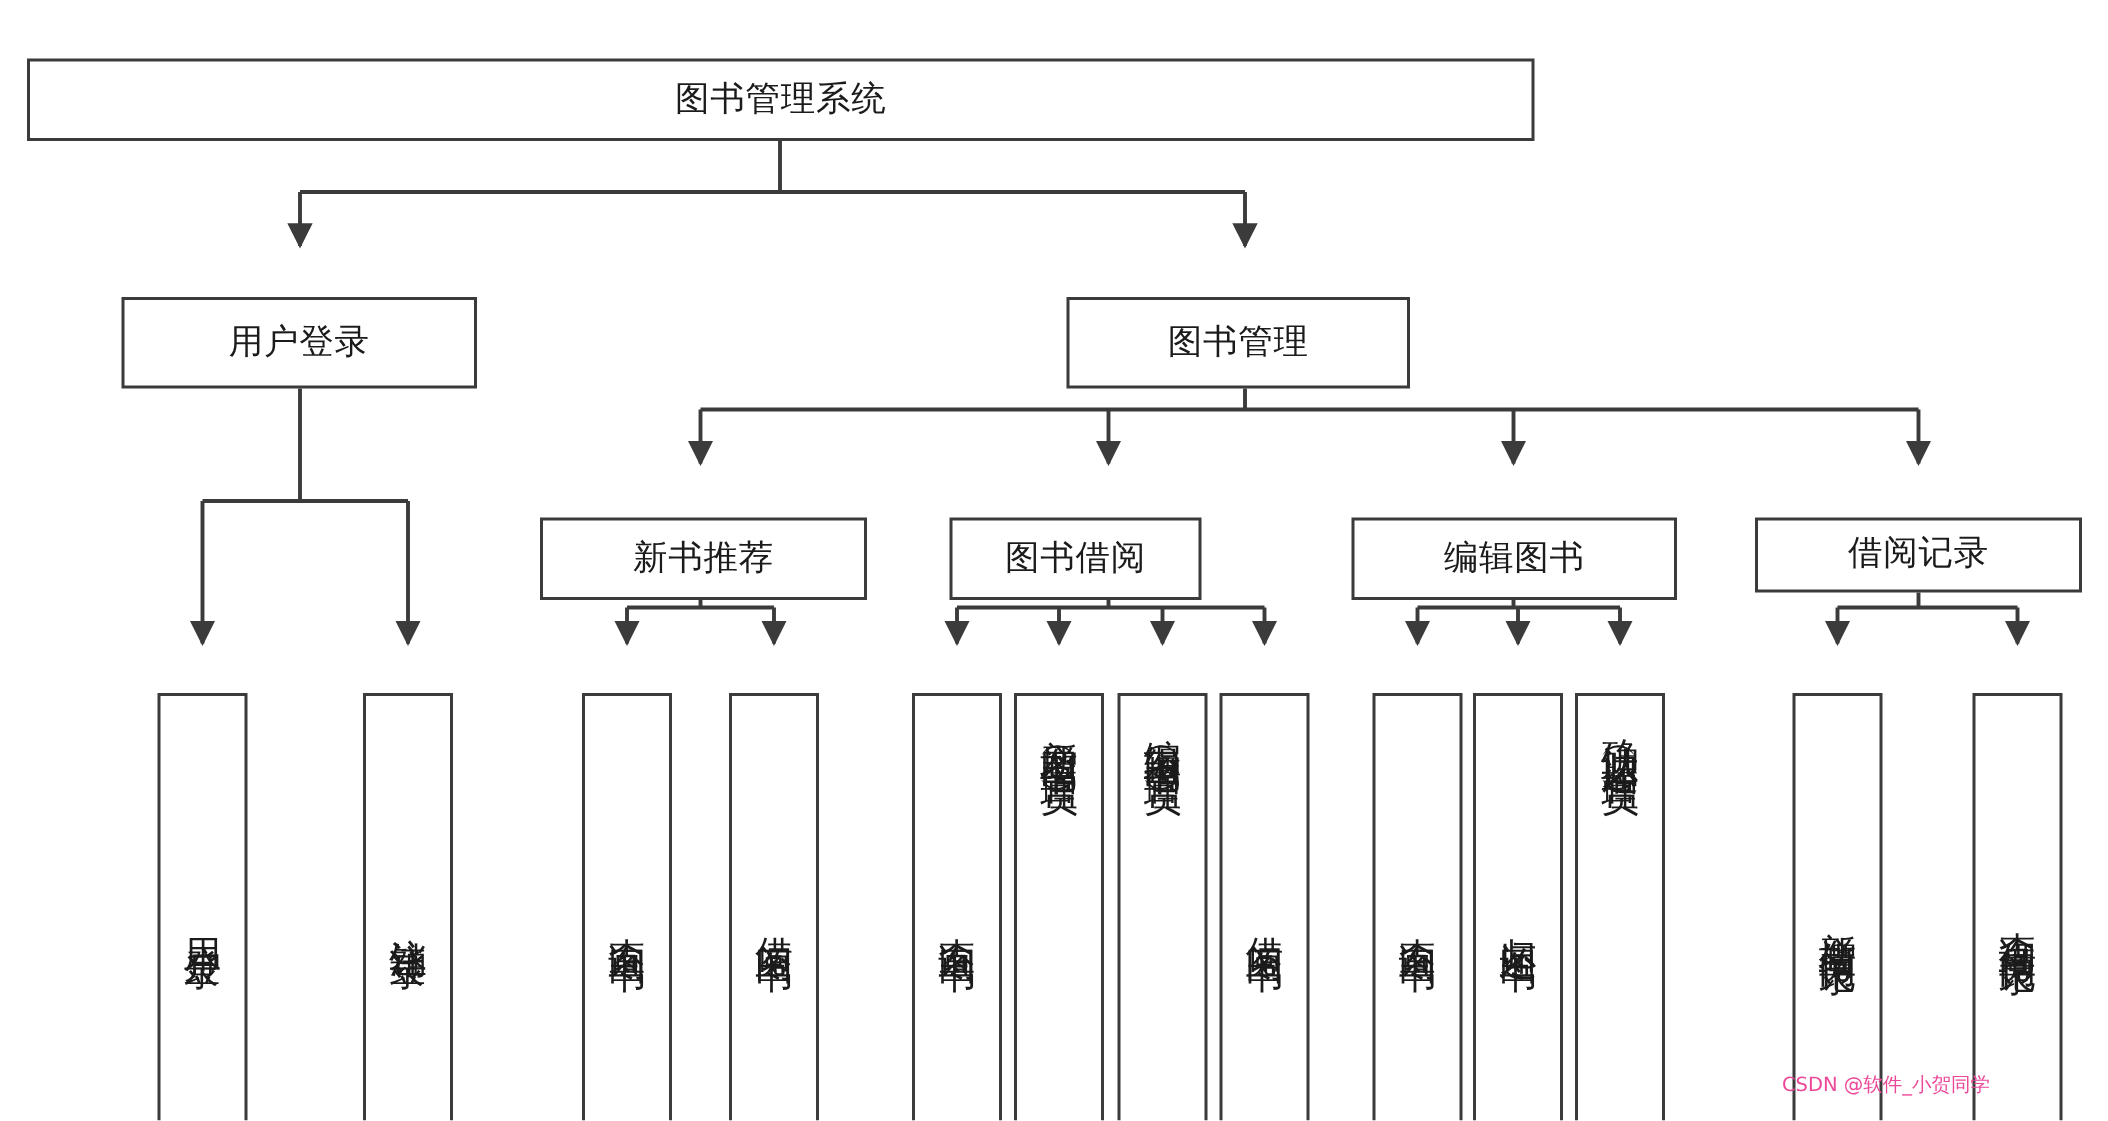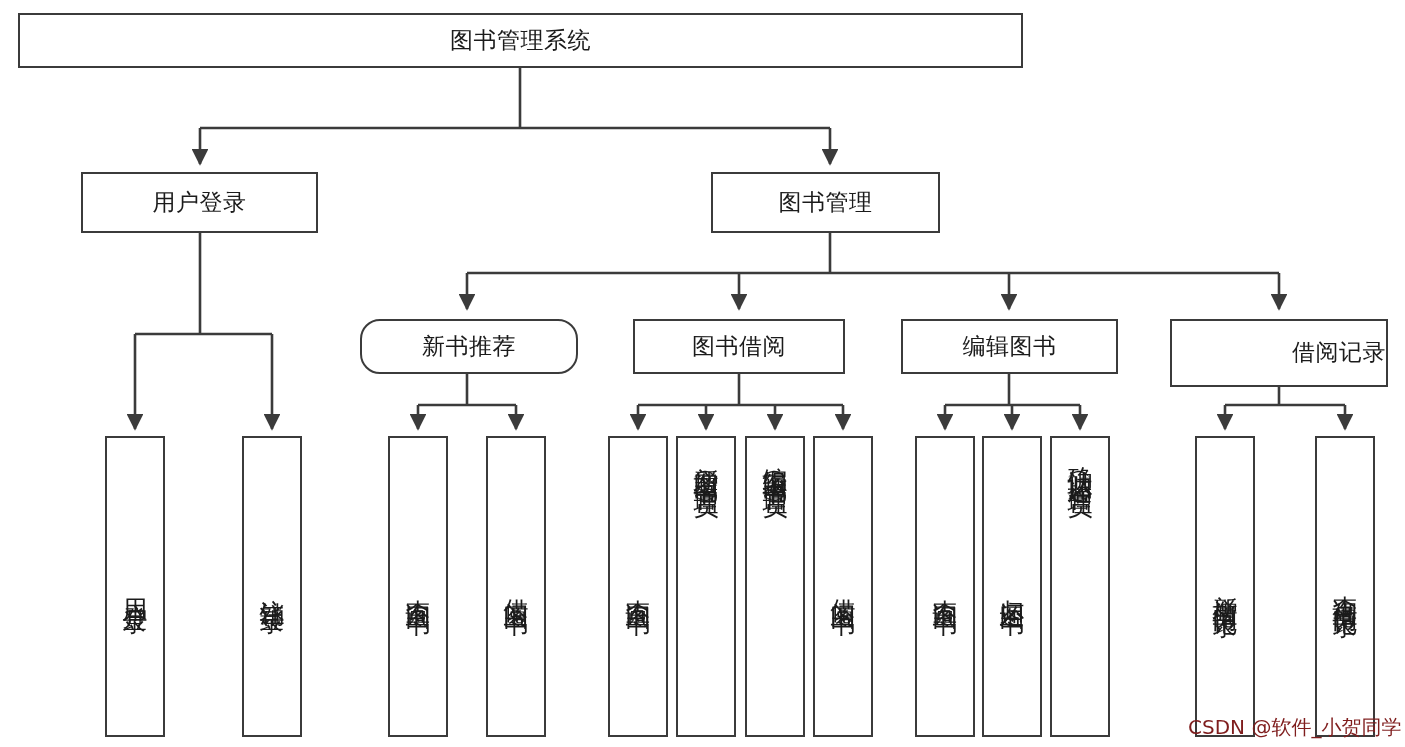--- a/index.html
+++ b/index.html
@@ -29,20 +29,21 @@
   .node {
     position: absolute;
     box-sizing: border-box;
     background: #ffffff;
     border: 2.5px solid #3b3b3b;
     display: flex;
     align-items: center;
     justify-content: center;
     color: #1b1b1b;
     z-index: 2;
+    margin-top: 26px;
   }
   .node .label {
     display: block;
     text-align: center;
     line-height: 1.18;
     white-space: pre;
   }
   
   .node.horiz .label {
     font-size: 23px;
@@ -65,22 +66,22 @@
     white-space: nowrap;
   }
   .node.vert.centered {
     align-items: center;
     padding-top: 0;
   }
   .watermark {
     position: absolute;
     left: 1188px;
     top: 714px;
-    font-size: 20px;
-    color: #7f1d1d;
+    font-size: 13px;
+    color: #ec4899;
     white-space: nowrap;
     z-index: 3;
     font-family: "DejaVu Sans", "Liberation Sans", sans-serif;
   }
 </style>
 </head>
 <body>
 
 <div id="canvas">
 
@@ -138,30 +139,30 @@
     <span class="label">图书管理系统</span>
   </div>
 
   <div class="node horiz" style="left:81px; top:172px; width:237px; height:61px;">
     <span class="label">用户登录</span>
   </div>
   <div class="node horiz" style="left:711px; top:172px; width:229px; height:61px;">
     <span class="label">图书管理</span>
   </div>
 
-  <div class="node horiz" style="left:360px; top:319px; width:218px; height:55px;border-radius:20px;">
+  <div class="node horiz" style="left:360px; top:319px; width:218px; height:55px;">
     <span class="label">新书推荐</span>
   </div>
-  <div class="node horiz" style="left:633px; top:319px; width:212px; height:55px;">
+  <div class="node horiz" style="left:633px; top:319px; width:168px; height:55px;">
     <span class="label">图书借阅</span>
   </div>
   <div class="node horiz" style="left:901px; top:319px; width:217px; height:55px;">
     <span class="label">编辑图书</span>
   </div>
-  <div class="node horiz" style="left:1170px; top:319px; width:218px; height:68px;justify-content:flex-end;">
+  <div class="node horiz" style="left:1170px; top:319px; width:218px; height:50px;">
     <span class="label">借阅记录</span>
   </div>
 
   <div class="node vert centered" style="left:105px; top:436px; width:60px; height:301px;">
     <span class="label">用户登录</span>
   </div>
   <div class="node vert centered" style="left:242px; top:436px; width:60px; height:301px;">
     <span class="label">注销登录</span>
   </div>
 

